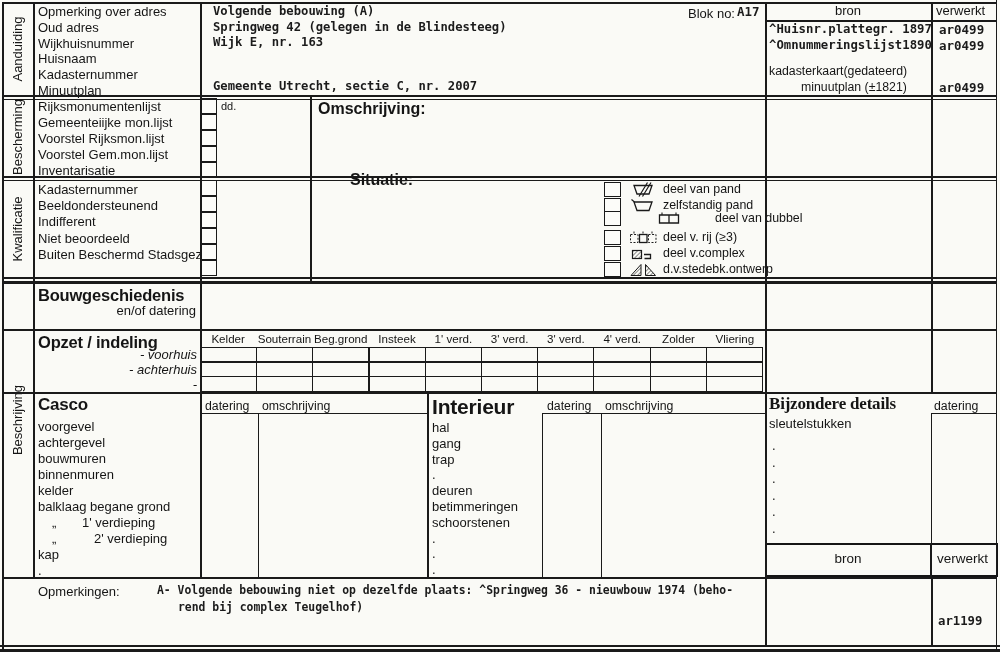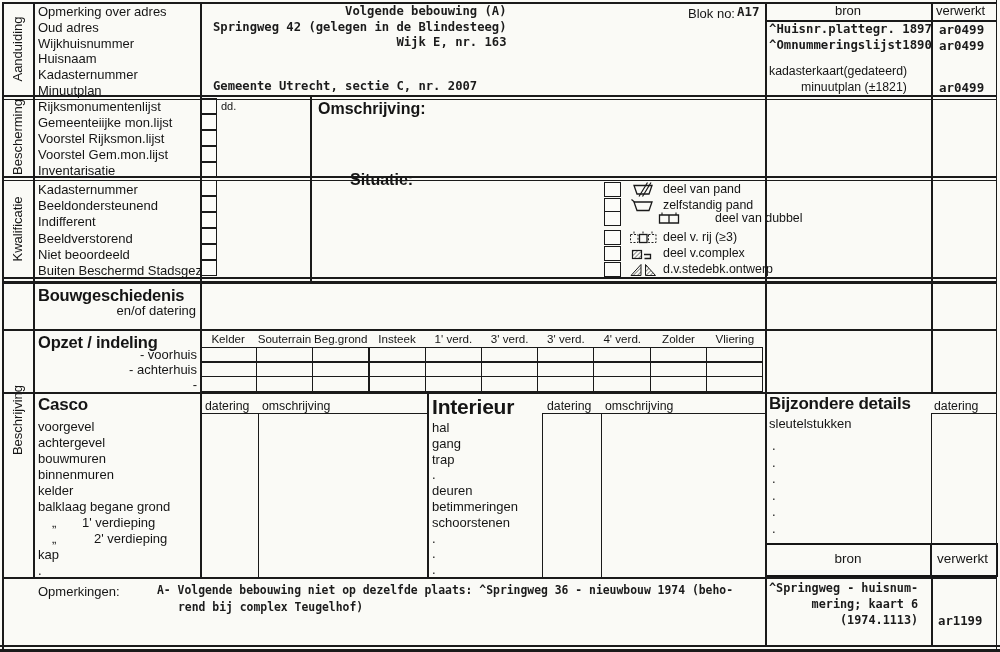--- a/index.html
+++ b/index.html
@@ -5,21 +5,21 @@
   html,body { margin:0; padding:0; background:#e8e8e4; }
   .sheet { position:relative; width:1000px; height:652px; background:#fafaf6; overflow:hidden;
            font-family:"Liberation Sans", sans-serif; color:#151515; }
   .abs { position:absolute; }
   .hl  { position:absolute; background:#1a1a1a; }
   .vl  { position:absolute; background:#1a1a1a; }
   .plabel  { font-size:13px; line-height:15.8px; white-space:nowrap; }
   .psmall  { font-size:12.3px; white-space:nowrap; }
   .ptitle  { font-size:16.5px; font-weight:700; white-space:nowrap; letter-spacing:-0.2px; }
   .phead   { font-size:16px; font-weight:700; white-space:nowrap; }
-  .mono    { font-family:"DejaVu Sans Mono", monospace; font-weight:700; color:#1b1b1b; white-space:nowrap;text-align:right; }
+  .mono    { font-family:"DejaVu Sans Mono", monospace; font-weight:700; color:#1b1b1b; white-space:nowrap; }
   .vlab { position:absolute; font-size:13px; white-space:nowrap;
           transform:translate(-50%,-50%) rotate(-90deg); }
   .cb { position:absolute; width:16px; height:16px; border:1.6px solid #1a1a1a;
         background:#fcfcf9; box-sizing:border-box; }
   .col div { white-space:nowrap; }
   .sit-row { position:absolute; left:604px; height:16px; display:flex; align-items:center; }
   .sit-cb { width:17px; height:15px; border:1.6px solid #1a1a1a; background:#fcfcf9; box-sizing:border-box; flex:none; }
   .sit-ic { margin-left:8px; flex:none; }
   .sit-tx { margin-left:6px; font-size:12.4px; white-space:nowrap; }
   .ogrid { position:absolute; left:200px; top:347px; width:563px; height:45px;
@@ -84,21 +84,20 @@
   <div class="cb" style="left:201px; top:146px;"></div>
   <div class="cb" style="left:201px; top:162px;"></div>
   <div class="abs" style="left:221px; top:100px; font-size:11px;">dd.</div>
   <div class="phead abs" style="left:318px; top:100px;">Omschrijving:</div>
   <div class="abs" style="left:312px; top:118px; width:683px; height:58px;"></div>
 
   <div class="col plabel abs" style="left:38px; top:182px; line-height:16.2px;">
     <div>Kadasternummer</div>
     <div>Beeldondersteunend</div>
     <div>Indifferent</div>
-    <div>Beeldverstorend</div>
     <div>Niet beoordeeld</div>
     <div>Buiten Beschermd Stadsgez.</div>
   </div>
   <div class="cb" style="left:201px; top:180px;"></div>
   <div class="cb" style="left:201px; top:196px;"></div>
   <div class="cb" style="left:201px; top:212px;"></div>
   <div class="cb" style="left:201px; top:228px;"></div>
   <div class="cb" style="left:201px; top:244px;"></div>
   <div class="cb" style="left:201px; top:260px;"></div>
   <div class="phead abs" style="left:318px; top:171px;margin-left:32px;">Situatie:</div>
@@ -163,21 +162,21 @@
       <polygon points="26.5,13.5 16.5,2.5 16.5,13.5" fill="url(#h6)" stroke="#1a1a1a" stroke-width="1"></polygon>
     </svg>
     <span class="sit-tx">d.v.stedebk.ontwerp</span>
   </div>
 
   <div class="ptitle abs" style="left:38px; top:286px;">Bouwgeschiedenis</div>
   <div class="plabel abs" style="left:90px; top:303px; width:106px; text-align:right;">en/of datering</div>
   <div class="abs" style="left:202px; top:284px; width:560px; height:43px;"></div>
 
   <div class="ptitle abs" style="left:38px; top:333px;">Opzet / indeling</div>
-  <div class="col plabel abs" style="left:100px; top:347px; width:97px; text-align:right; line-height:15.2px;">
+  <div class="col plabel abs" style="left:100px; top:347px; width:97px; text-align:right; line-height:15.2px;font-style:italic;">
     <div>- voorhuis</div>
     <div>- achterhuis</div>
     <div>-</div>
   </div>
   <div class="ohead">
     <span>Kelder</span>
     <span>Souterrain</span>
     <span>Beg.grond</span>
     <span>Insteek</span>
     <span>1' verd.</span>
@@ -224,46 +223,41 @@
     <div>deuren</div>
     <div>betimmeringen</div>
     <div>schoorstenen</div>
     <div>.</div>
     <div>.</div>
     <div>.</div>
   </div>
   <div class="abs" style="left:544px; top:414px; width:56px; height:162px;"></div>
   <div class="abs" style="left:603px; top:414px; width:160px; height:162px;"></div>
 
-  <div class="ptitle abs" style="left:769px; top:394px; font-size:17px;">Bijzondere details</div>
+  <div class="ptitle abs" style="left:769px; top:394px; font-size:17px;font-family:Liberation Serif, serif;">Bijzondere details</div>
   <div class="psmall abs" style="left:934px; top:399px;">datering</div>
   <div class="plabel abs" style="left:769px; top:416px;">sleutelstukken</div>
   <div class="col dots abs" style="left:772px; top:438px;">
     <div>.</div>
     <div>.</div>
     <div>.</div>
     <div>.</div>
     <div>.</div>
     <div>.</div>
   </div>
   <div class="abs" style="left:933px; top:415px; width:62px; height:126px;"></div>
 
   <div class="bronbox"></div>
   <div class="vl" style="left:930px; top:543px; width:2px; height:34px;"></div>
   <div class="plabel abs" style="left:765px; top:551px; width:166px; text-align:center; font-size:13.5px;">bron</div>
   <div class="plabel abs" style="left:937px; top:551px; font-size:13.5px;">verwerkt</div>
 
   <div class="plabel abs" style="left:38px; top:584px;">Opmerkingen:</div>
   <div class="mono abs" style="left:157px; top:583px; font-size:11.4px;">A- Volgende bebouwing niet op dezelfde plaats: ^Springweg 36 - nieuwbouw 1974 (beho-</div>
   <div class="mono abs" style="left:178px; top:600px; font-size:11.4px;">rend bij complex Teugelhof)</div>
-  <div class="col mono abs" style="left:769px; top:581px; font-size:11.8px; line-height:15.8px;">
-    <div>^Springweg - huisnum-</div>
-    <div>mering; kaart 6</div>
-    <div>(1974.1113)</div>
-  </div>
   <div class="mono abs" style="left:938px; top:614px; font-size:12.3px;">ar1199</div>
 
   <div class="hl" style="left:2px;   top:2px;   width:995px; height:2px;"></div>
   <div class="hl" style="left:2px;   top:95px;  width:995px; height:1.6px;"></div>
   <div class="hl" style="left:2px;   top:98.5px;width:995px; height:1.6px;"></div>
   <div class="hl" style="left:2px;   top:176px; width:995px; height:1.6px;"></div>
   <div class="hl" style="left:2px;   top:179.5px;width:995px;height:1.6px;"></div>
   <div class="hl" style="left:2px;   top:277px; width:995px; height:2px;"></div>
   <div class="hl" style="left:2px;   top:281px; width:995px; height:2.6px;"></div>
   <div class="hl" style="left:2px;   top:329px; width:995px; height:1.6px;"></div>

